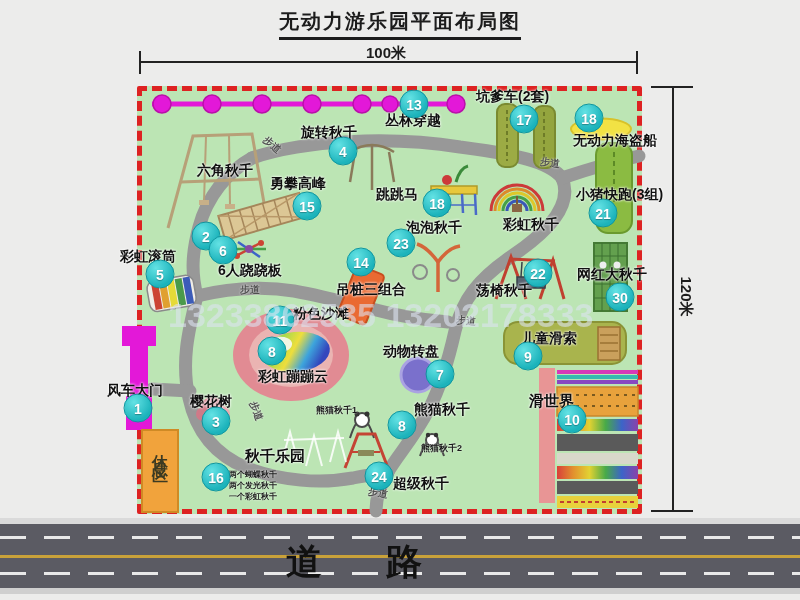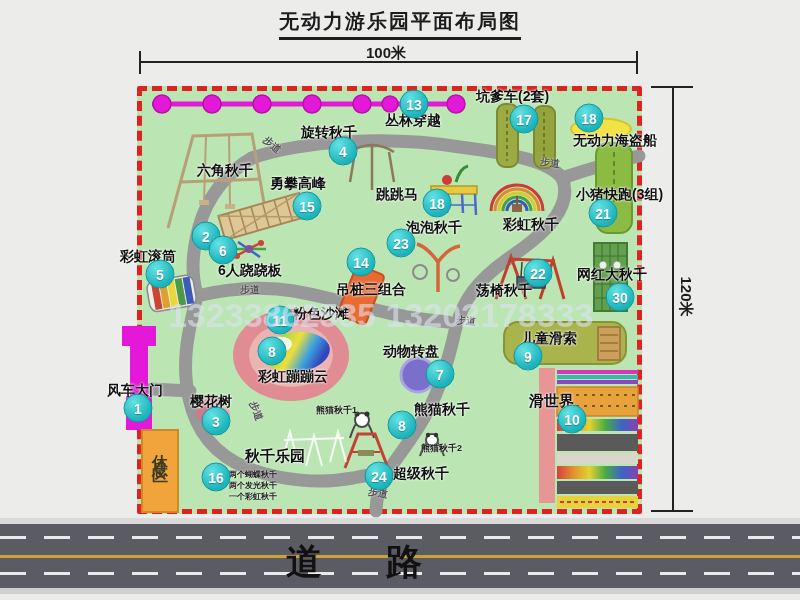--- a/index.html
+++ b/index.html
@@ -331,21 +331,21 @@
       <div class="alabel" style="left: 573px; top: 95px; margin-top: 37px;">无动力海盗船</div>
       <div class="badge" style="left: 620px; top: 297px;">30</div>
       <div class="alabel" style="left: 577px; top: 266px;">网红大秋千</div>
       <div class="badge" style="left: 603px; top: 213px;">21</div>
       <div class="alabel" style="left: 576px; top: 186px;">小猪快跑(3组)</div>
       <div class="badge" style="left: 538px; top: 273px;">22</div>
       <div class="alabel" style="left: 476px; top: 282px;">荡椅秋千</div>
       <div class="badge" style="left: 401px; top: 243px;">23</div>
       <div class="alabel" style="left: 406px; top: 219px;">泡泡秋千</div>
       <div class="badge" style="left: 379px; top: 476px;">24</div>
-      <div class="alabel" style="left: 393px; top: 465px; font-family: Liberation Serif, serif;">超级秋千</div>
+      <div class="alabel" style="left: 393px; top: 475px; font-family: Liberation Serif, serif;">超级秋千</div>
       <div class="alabel" style="left: 503px; top: 216px;">彩虹秋千</div>
       <div class="pdao" style="left: 262px; top: 138px; transform: rotate(40deg);">步道</div>
       <div class="pdao" style="left: 540px; top: 156px; transform: rotate(8deg);">步道</div>
       <div class="pdao" style="left: 240px; top: 283px; transform: rotate(0deg);">步道</div>
       <div class="pdao" style="left: 456px; top: 314px; transform: rotate(5deg);">步道</div>
       <div class="pdao" style="left: 246px; top: 404px; transform: rotate(70deg);">步道</div>
       <div class="pdao" style="left: 368px; top: 486px; transform: rotate(10deg);">步道</div>
     </div>
 
   <div class="rest-label">休息区</div>

